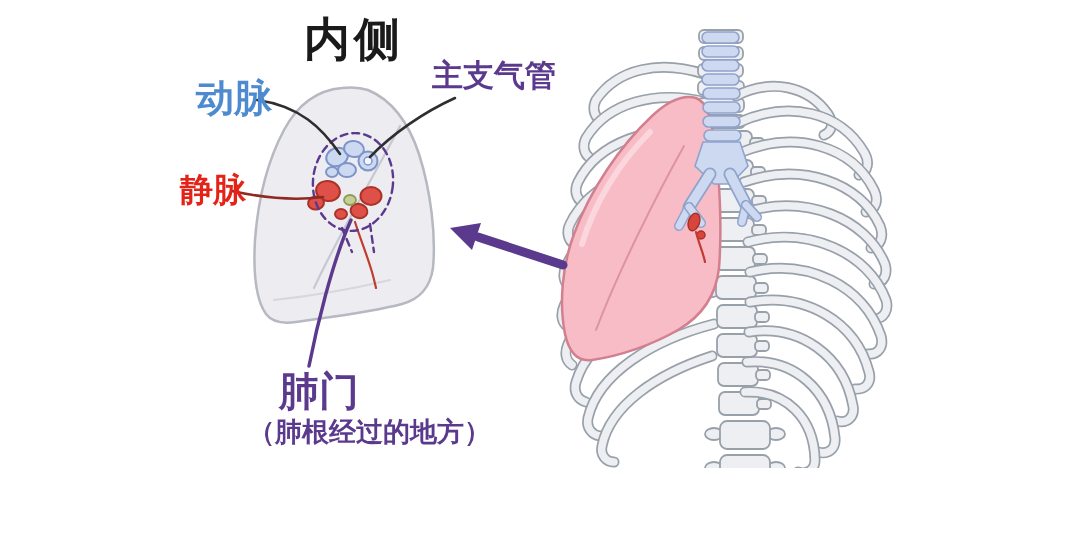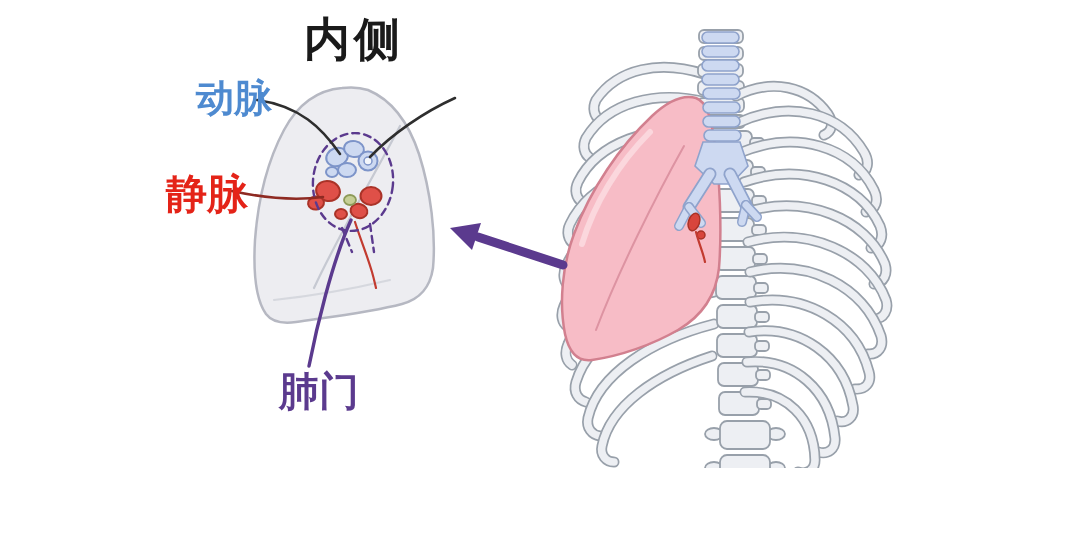--- a/index.html
+++ b/index.html
@@ -252,18 +252,20 @@
     <g>
       <path class="arrow" d="M563,265 L478,237"></path>
       <polygon class="arrow-head" points="450,228 481,223 472,250"></polygon>
     </g>
   </svg>
 
   <div class="label lbl-title" style="left:304px;top:14px;font-size:46px;">内侧</div>
 
   <div class="label lbl-artery" style="left:196px;top:78px;font-size:38px;">动脉</div>
 
-
-  <div class="label lbl-vein" style="left:166px;top:172px;font-size:41px;">静脉</div>
+  <div class="label lbl-purple" style="left:432px;top:58px;font-size:31px;">主支气管</div>
+
+  <div class="label lbl-vein" style="left:180px;top:172px;font-size:33px;">静脉</div>
 
   <div class="label lbl-purple" style="left:279px;top:369px;font-size:40px;">肺门</div>
 
+  <div class="label lbl-purple" style="left:248px;top:417px;font-size:27px;">（肺根经过的地方）</div>
 </div>
 
 </body></html>

